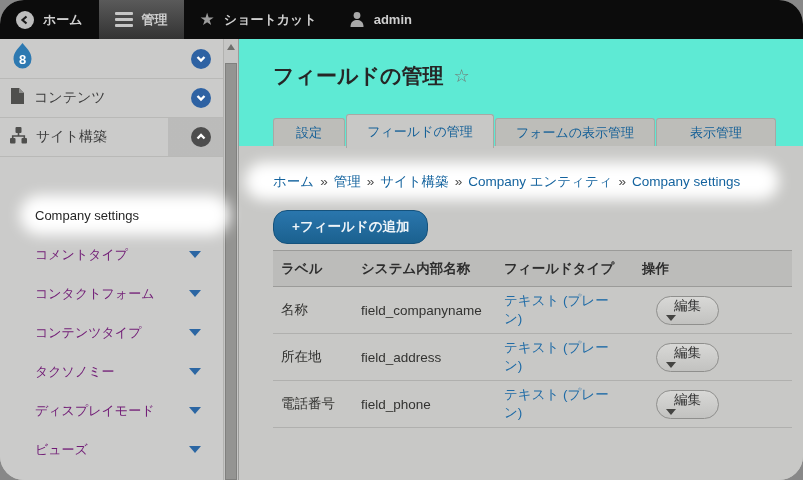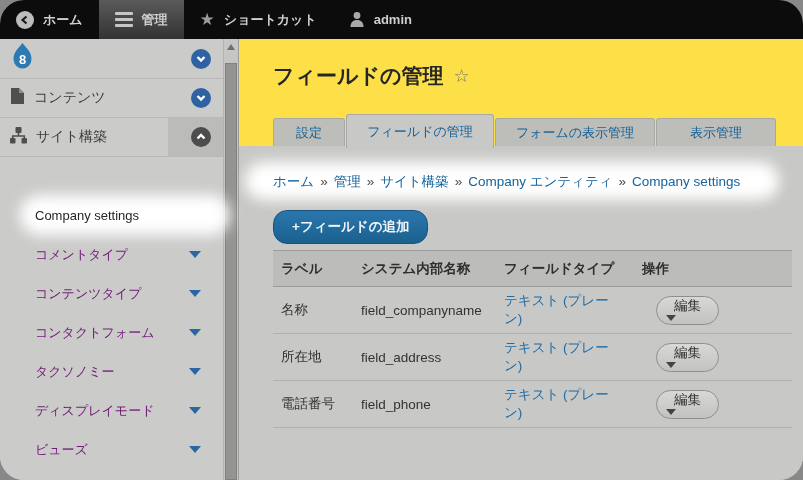--- a/index.html
+++ b/index.html
@@ -37,21 +37,21 @@
   .tri-down { width:0; height:0; border-left:6px solid transparent; border-right:6px solid transparent; border-top:7px solid #2b66a3; position:relative; z-index:2; margin-right:8px; }
   .side-spot { position:absolute; left:20px; top:156px; width:210px; height:40px; background:#ffffff; border-radius:20px; filter:blur(7px); z-index:1; }
 
   
   .scrollbar { position:absolute; top:0; right:0; width:15px; bottom:0; background:#c6c6c5; border-left:1px solid #b2b2b0; }
   .sb-arrow { position:absolute; top:5px; left:3px; width:0; height:0; border-left:4.5px solid transparent; border-right:4.5px solid transparent; border-bottom:6px solid #6f6f6d; cursor:pointer; }
   .sb-thumb { position:absolute; top:24px; bottom:0; left:1px; width:12px; background:#949492; border:1px solid #80807e; cursor:pointer; }
 
   
   .main { position:absolute; top:39px; left:238px; right:0; bottom:0; border-left:1px solid #9b9b99; }
-  .header-band { position:absolute; top:0; left:0; right:0; height:107px; background:#fde047; }
+  .header-band { position:absolute; top:0; left:0; right:0; height:107px; background:#5eead4; }
   .title-row { position:absolute; top:23px; left:34px; display:flex; align-items:center; gap:10px; }
   .page-title { font-size:21px; font-weight:bold; color:#262626; }
   .fav-star { font-size:18px; color:#73736f; cursor:pointer; }
 
   .tabs { position:absolute; left:34px; bottom:0; display:flex; align-items:flex-end; }
   .tab { height:28px; display:flex; align-items:center; justify-content:center; background:#bdbdb9; border:1px solid #a8a8a4; border-bottom:none; border-radius:3px 3px 0 0; color:#135f97; font-size:13px; cursor:pointer; margin-right:1px; }
   .tab.active { height:34px; background:#c8c8c6; margin-bottom:-2px; z-index:3; color:#135f97; }
   .tab.w1 { width:72px; } .tab.w2 { width:148px; } .tab.w3 { width:160px; } .tab.w4 { width:120px; }
 
   .content { position:absolute; top:107px; left:0; right:0; bottom:0; background:#c8c8c6; }
@@ -168,26 +168,26 @@
     <div class="sub-list">
       <div class="sub-item current">
         <span class="label">Company settings</span>
       </div>
       <div class="sub-item">
         <span class="label">コメントタイプ</span>
           <span class="grow"></span>
         <span class="tri-down"></span>
       </div>
       <div class="sub-item">
+        <span class="label">コンタクトフォーム</span>
+          <span class="grow"></span>
+        <span class="tri-down"></span>
+      </div>
+      <div class="sub-item">
         <span class="label">コンテンツタイプ</span>
-          <span class="grow"></span>
-        <span class="tri-down"></span>
-      </div>
-      <div class="sub-item">
-        <span class="label">コンタクトフォーム</span>
           <span class="grow"></span>
         <span class="tri-down"></span>
       </div>
       <div class="sub-item">
         <span class="label">タクソノミー</span>
           <span class="grow"></span>
         <span class="tri-down"></span>
       </div>
       <div class="sub-item">
         <span class="label">ディスプレイモード</span>

